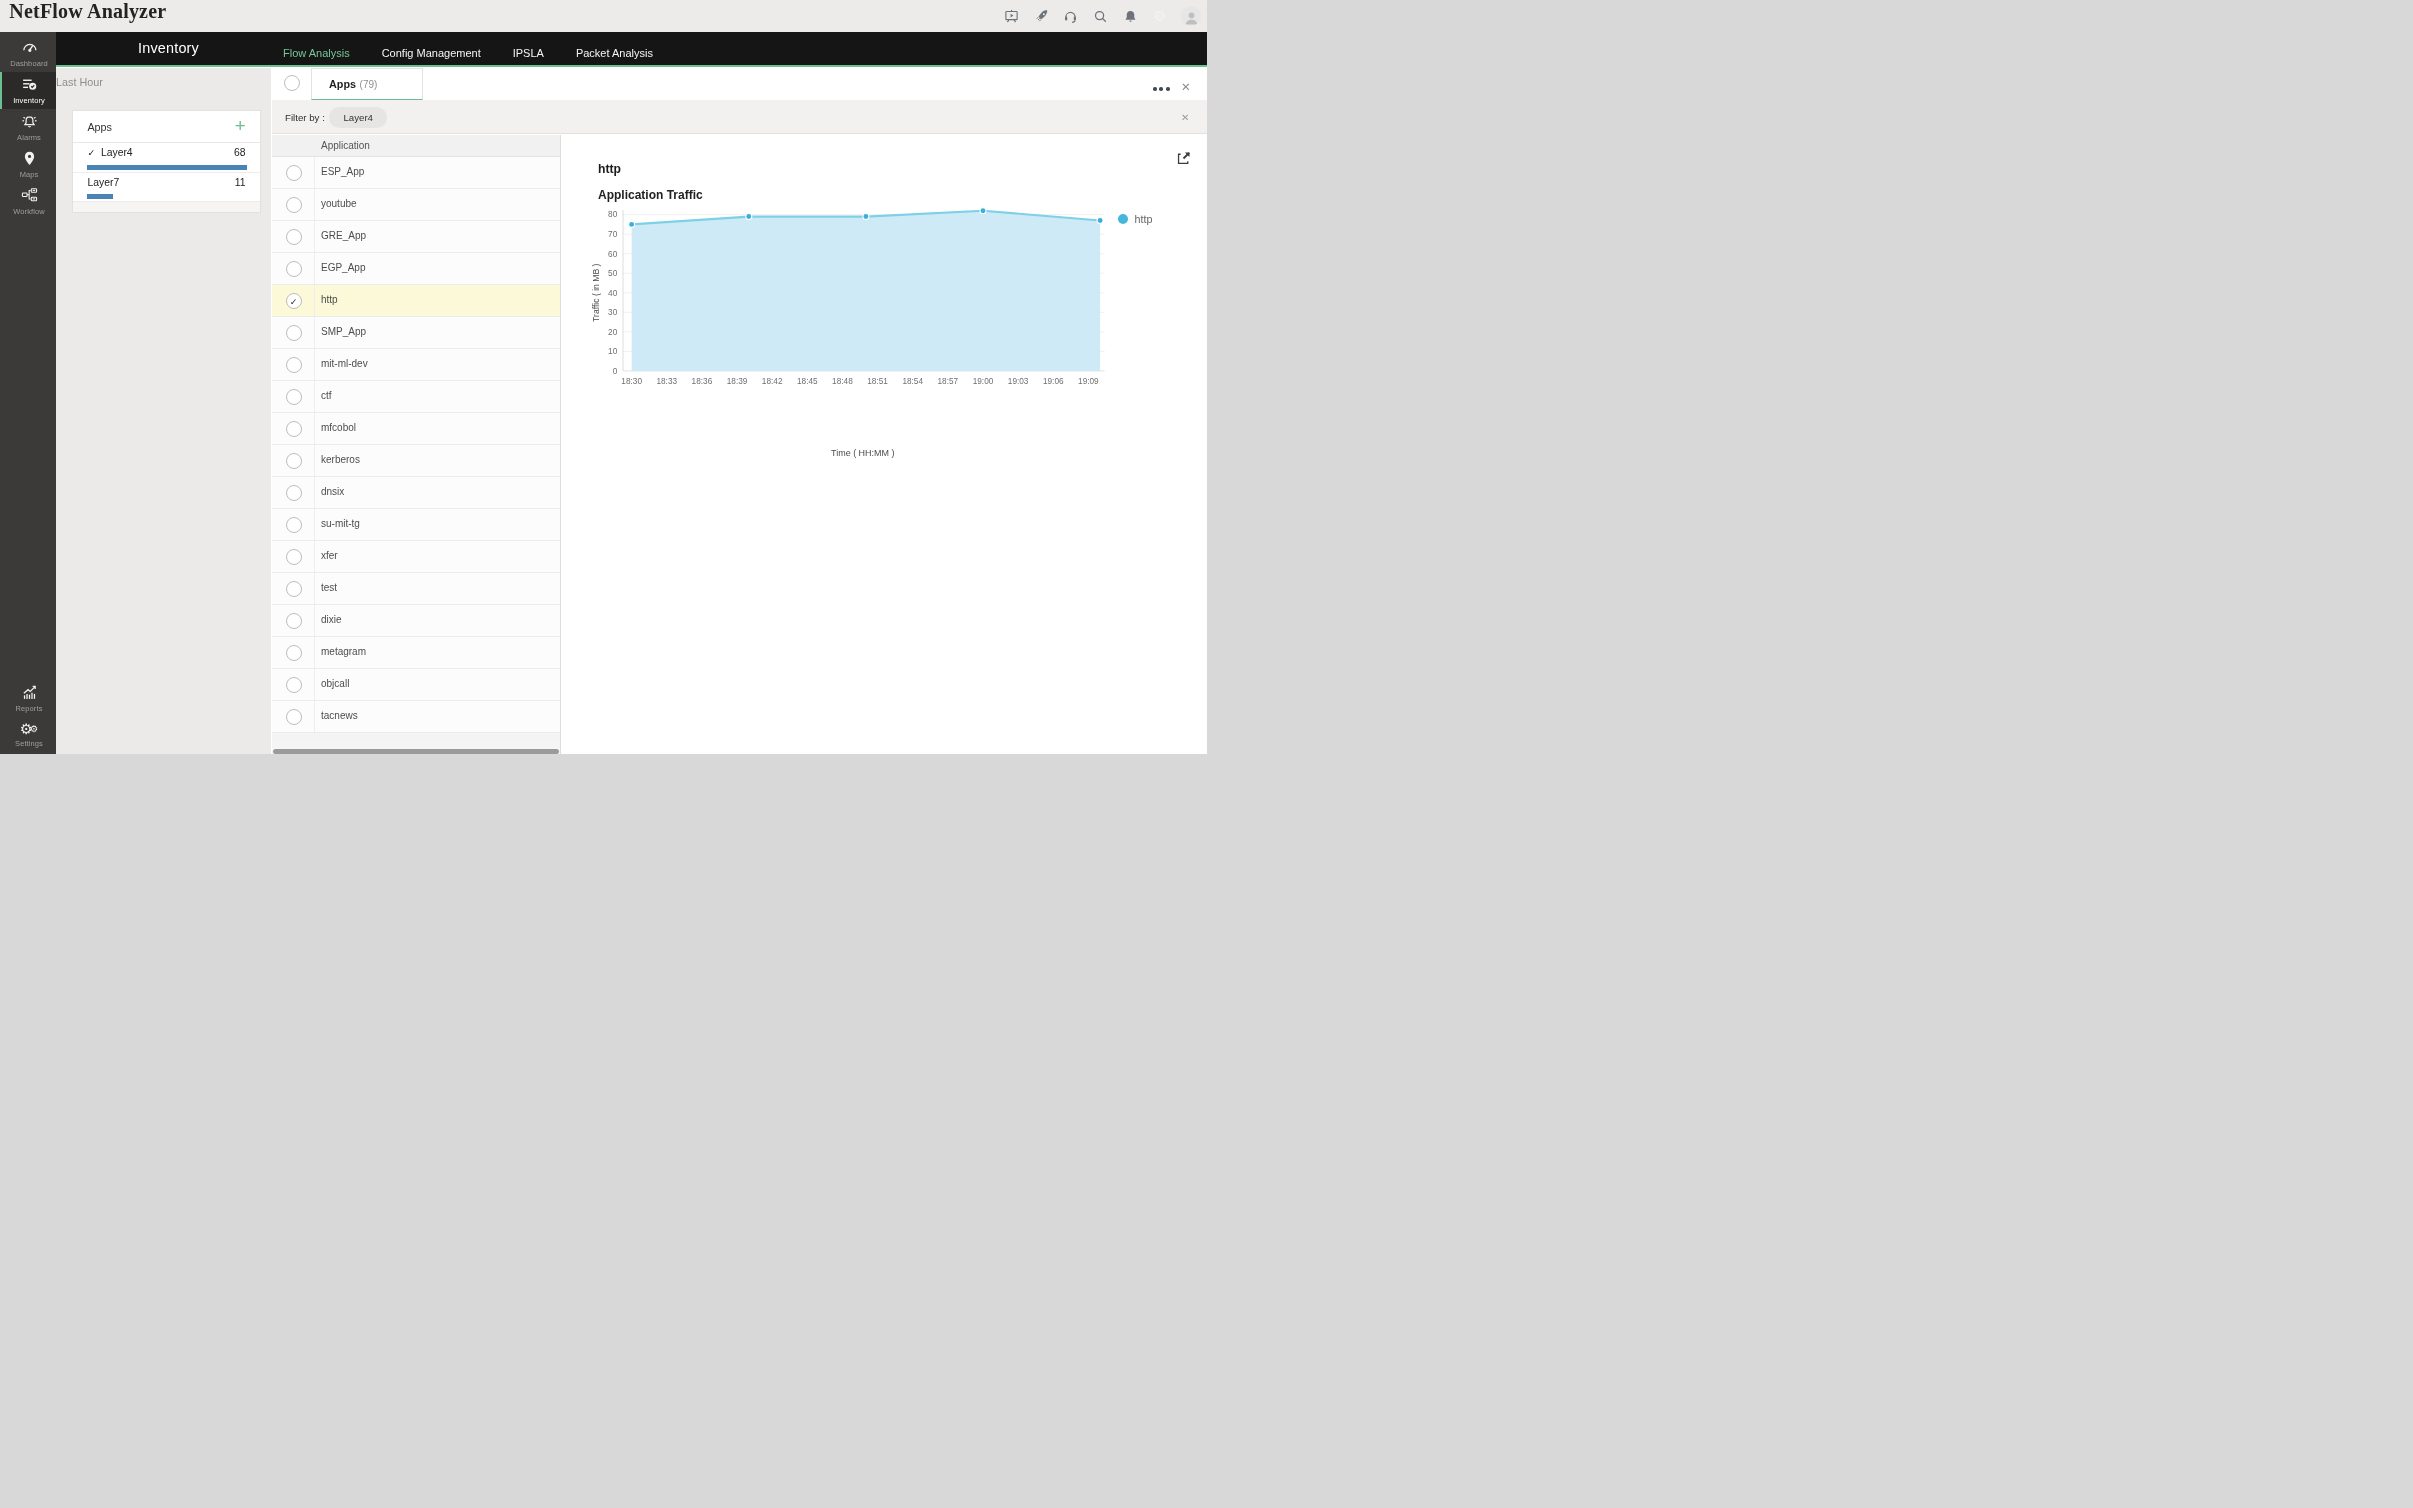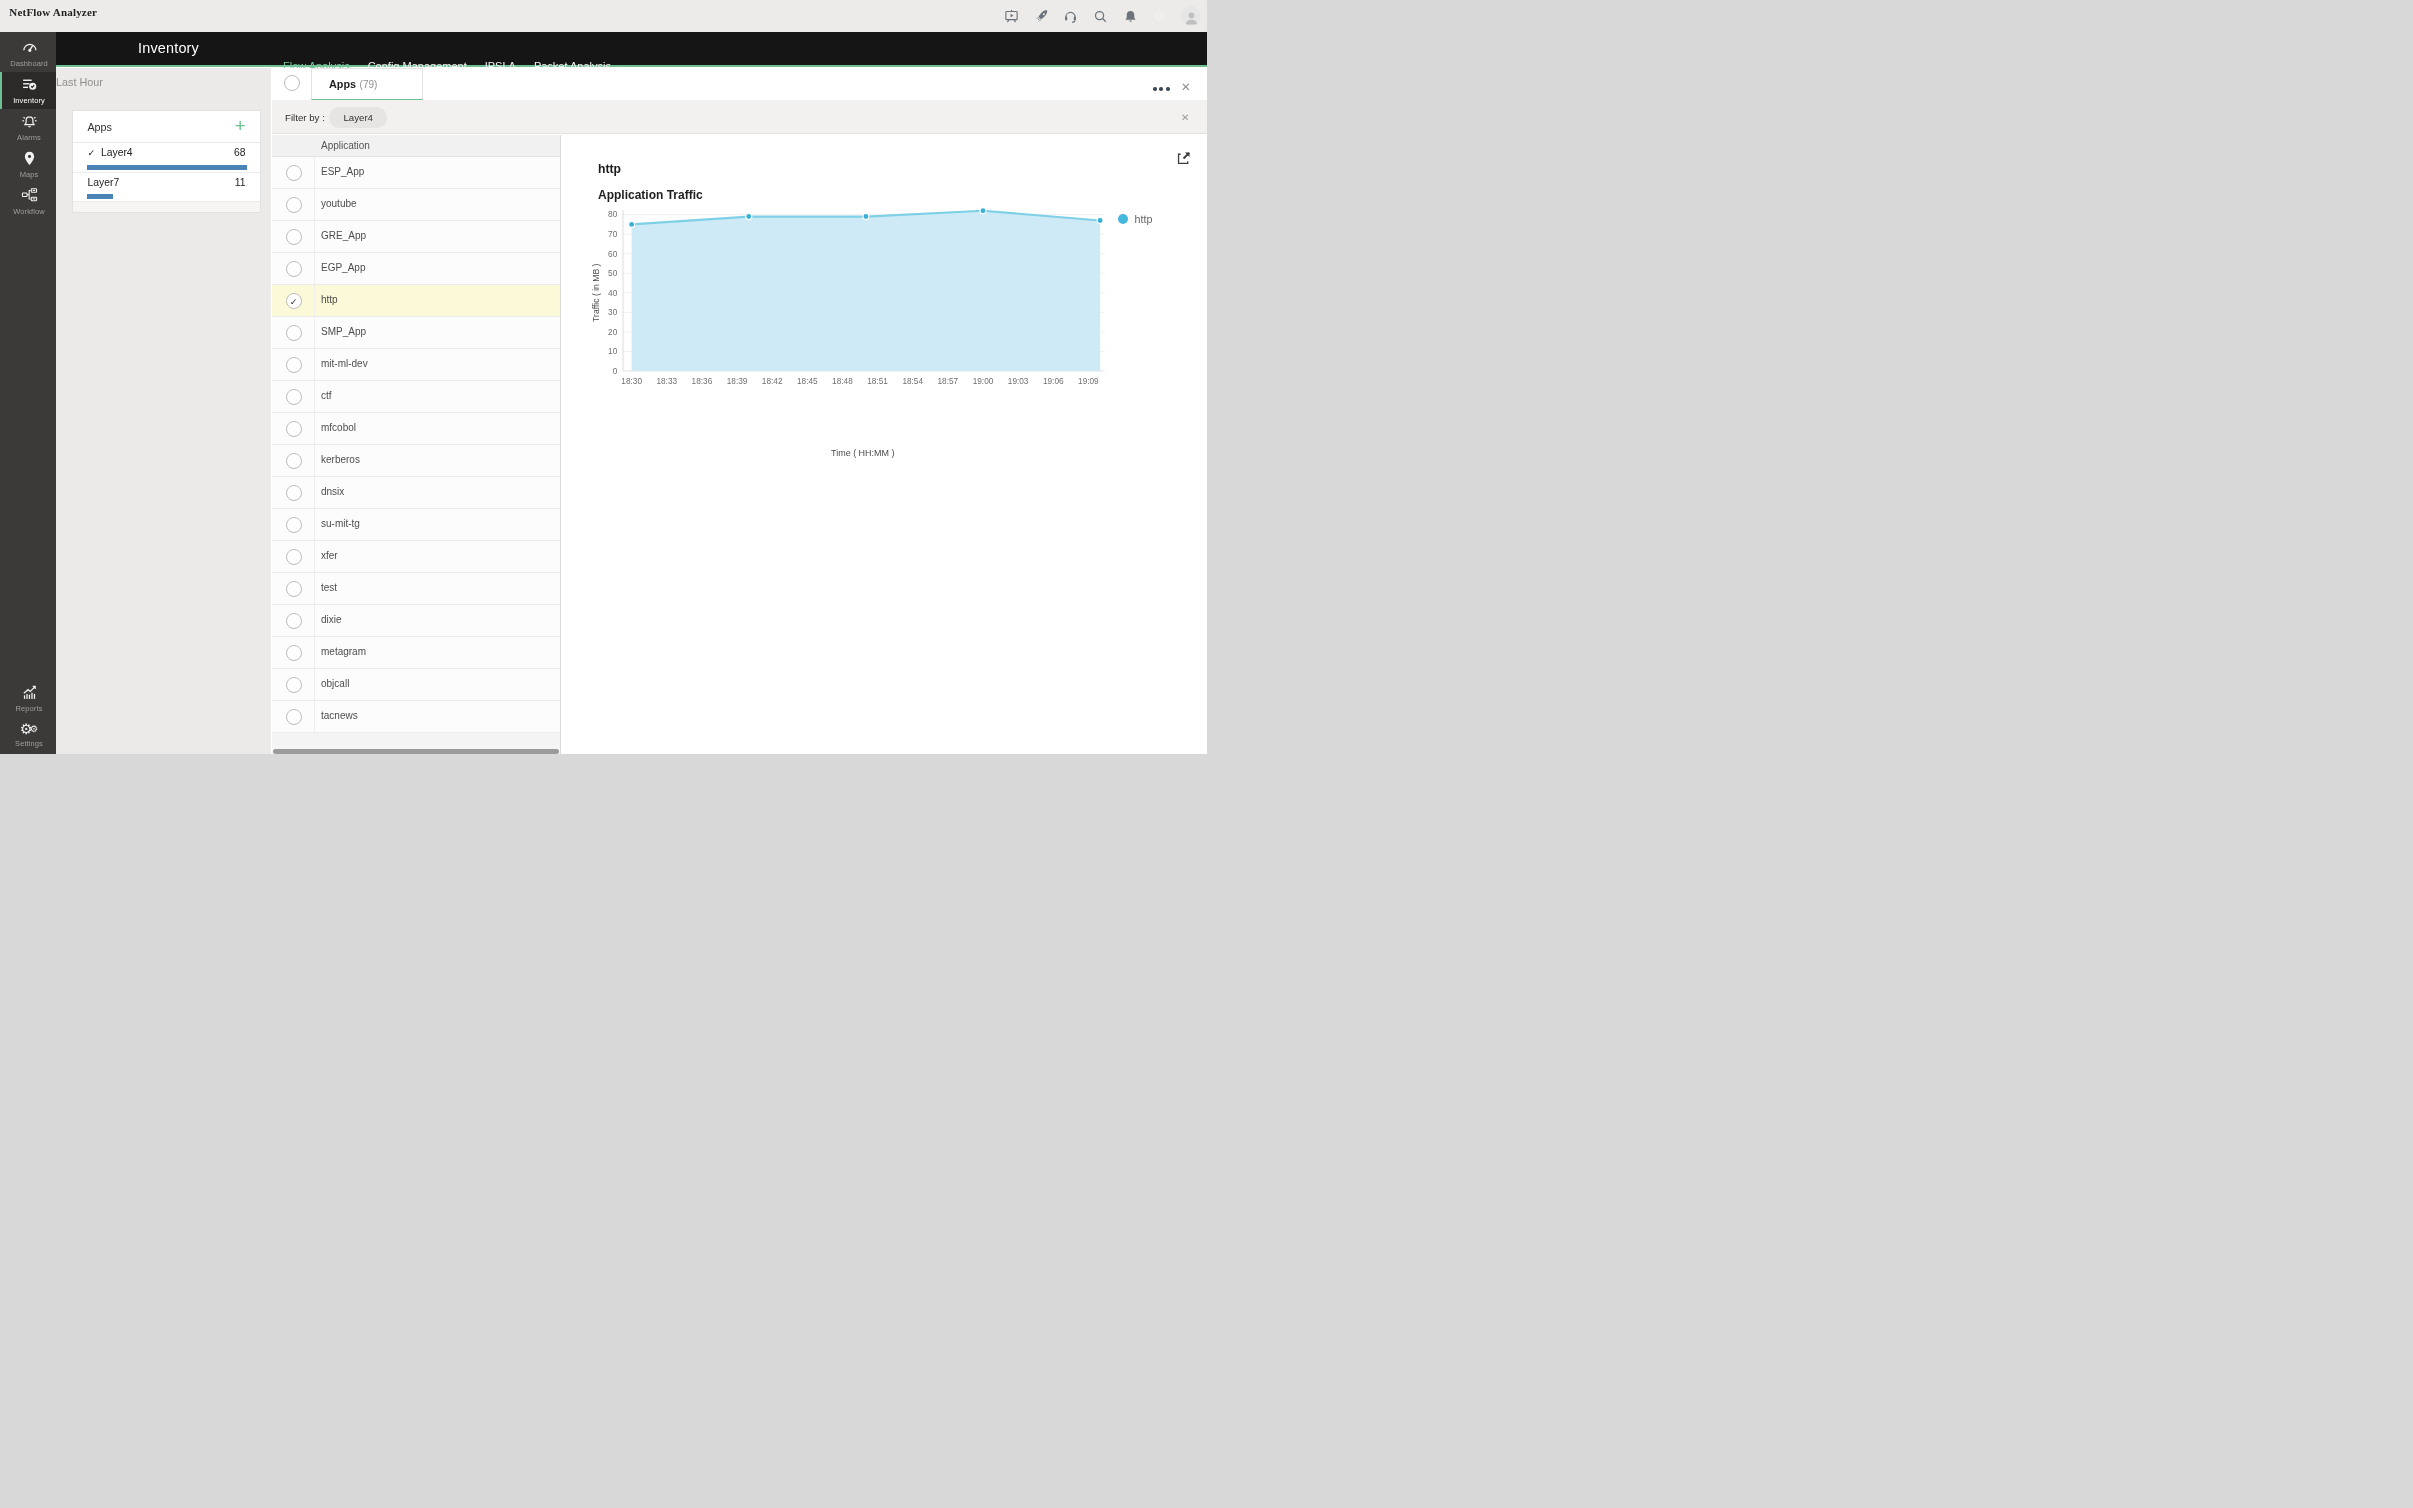--- a/index.html
+++ b/index.html
@@ -1,41 +1,41 @@
 <!DOCTYPE html>
 <html style="font-size:11.5px"><head>
 <meta charset="utf-8">
 <style>
   *{margin:0;padding:0;box-sizing:border-box}
   body{background:#d8d8d8;font-family:"Liberation Sans",sans-serif}
   .screen{position:relative;width:1207px;height:754px;background:#fff;overflow:hidden}
 
   
   .topbar{position:absolute;left:0;top:0;width:1207px;height:32px;background:#edebea;}
-  .brand{position:absolute;left:9.3px;top:6px;font-family:"Liberation Serif",serif;font-size:11px;font-weight:600;color:#232323;letter-spacing:0.2px}
+  .brand{position:absolute;left:9.3px;top:0;font-family:"Liberation Serif",serif;font-size:20px;font-weight:600;color:#232323;letter-spacing:0.2px}
   .top-icons{position:absolute;right:5.7px;top:0;height:32px;display:flex;align-items:center;gap:13.6px;color:#6d737a}
   .tico{width:16px;height:16px;display:flex;align-items:center;justify-content:center;cursor:pointer}
   .tico svg{width:15px;height:15px}
   .avatar{width:20px;height:20px;border-radius:50%;background:#e6e6e6;display:flex;align-items:flex-end;justify-content:center;overflow:hidden;cursor:pointer}
 
   
   .sidenav{position:absolute;left:0;top:32px;width:56px;height:722px;background:#3b3a39;display:flex;flex-direction:column;padding-top:2.9px}
   .side-item{height:37px;display:flex;flex-direction:column;align-items:center;justify-content:center;gap:2.9px;border-left:2.2px solid transparent;cursor:pointer}
   .side-item .slabel{font-size:7.5px;color:#a09e9b;letter-spacing:0.1px}
   .side-item svg{width:17px;height:17px;color:#f2f2f2}
   .side-item.active{background:#2b2a29;border-left-color:#6cbf90}
   .side-item.active .slabel{color:#fff}
   .side-spacer{flex:1}
   .gearglyph{color:#f2f2f2;font-size:14.4px;line-height:13px}
   .gearglyph .g2{font-size:9.3px;vertical-align:top;margin-left:-2.9px}
 
   
   .pageheader{position:absolute;left:56px;top:32px;width:1151px;height:35px;background:#151515;border-bottom:2.2px solid #6cbf90}
   .pageheader .ptitle{position:absolute;left:82px;top:8px;font-size:14.4px;font-weight:400;color:#fff;letter-spacing:0.2px}
-  .ptabs{position:absolute;left:227px;top:17px;height:33px;display:flex;align-items:center;gap:18px}
+  .ptabs{position:absolute;left:227px;top:4px;height:33px;display:flex;align-items:center;gap:32px}
   .ptab{font-size:11px;color:#f5f5f5;cursor:pointer}
   .ptab.active{color:#79c79a}
 
   
   .leftpanel{position:absolute;left:56px;top:68px;width:215px;height:687px;background:#eceae9}
   .timerange{position:absolute;left:0;top:8px;width:100%;text-align:left;font-size:10.8px;color:#908e8b;cursor:pointer}
   .fcard{position:absolute;left:16px;top:42px;width:189px;background:#fff;border:0.7px solid #e2e1e0}
   .fcard-h{height:32px;display:flex;align-items:center;justify-content:space-between;padding:0 14.4px;border-bottom:0.7px solid #e9e8e7}
   .fcard-h .ftitle{font-size:10.8px;color:#333}
   .plusbtn{color:#6cbf90;font-size:18.7px;font-weight:300;line-height:14.4px;cursor:pointer}

